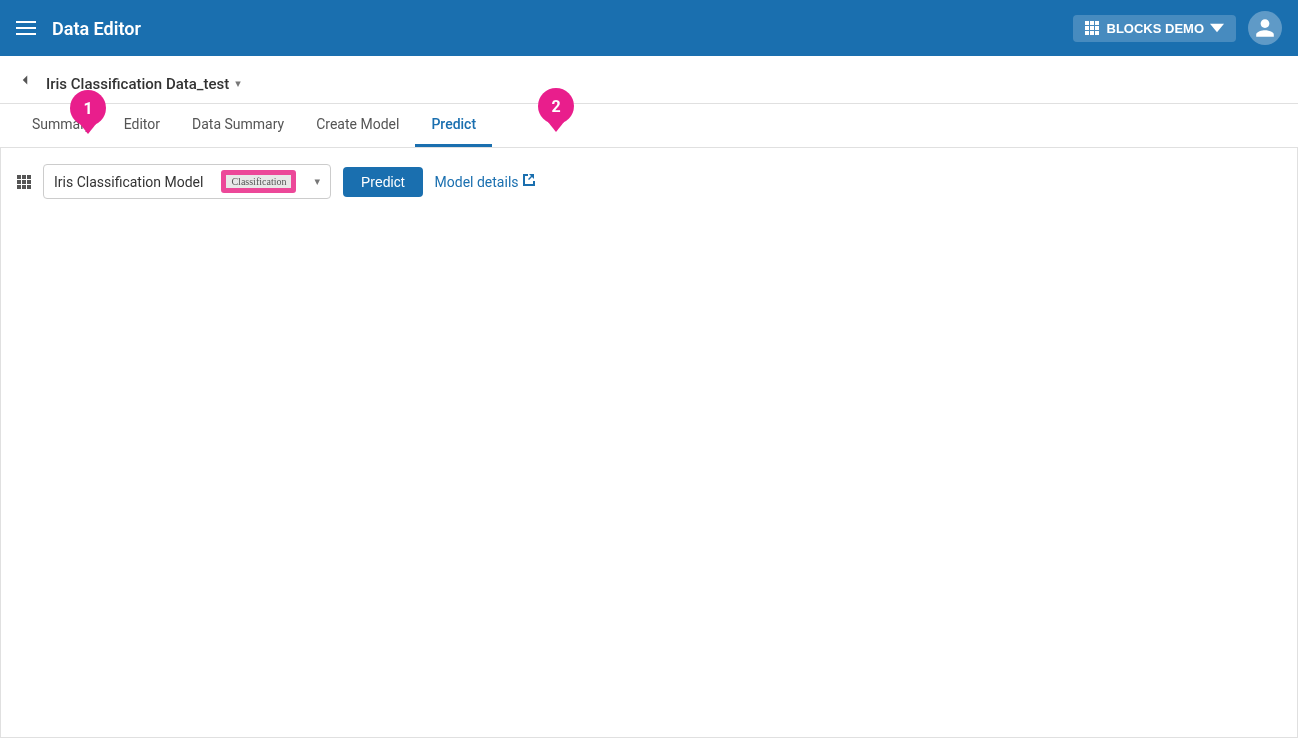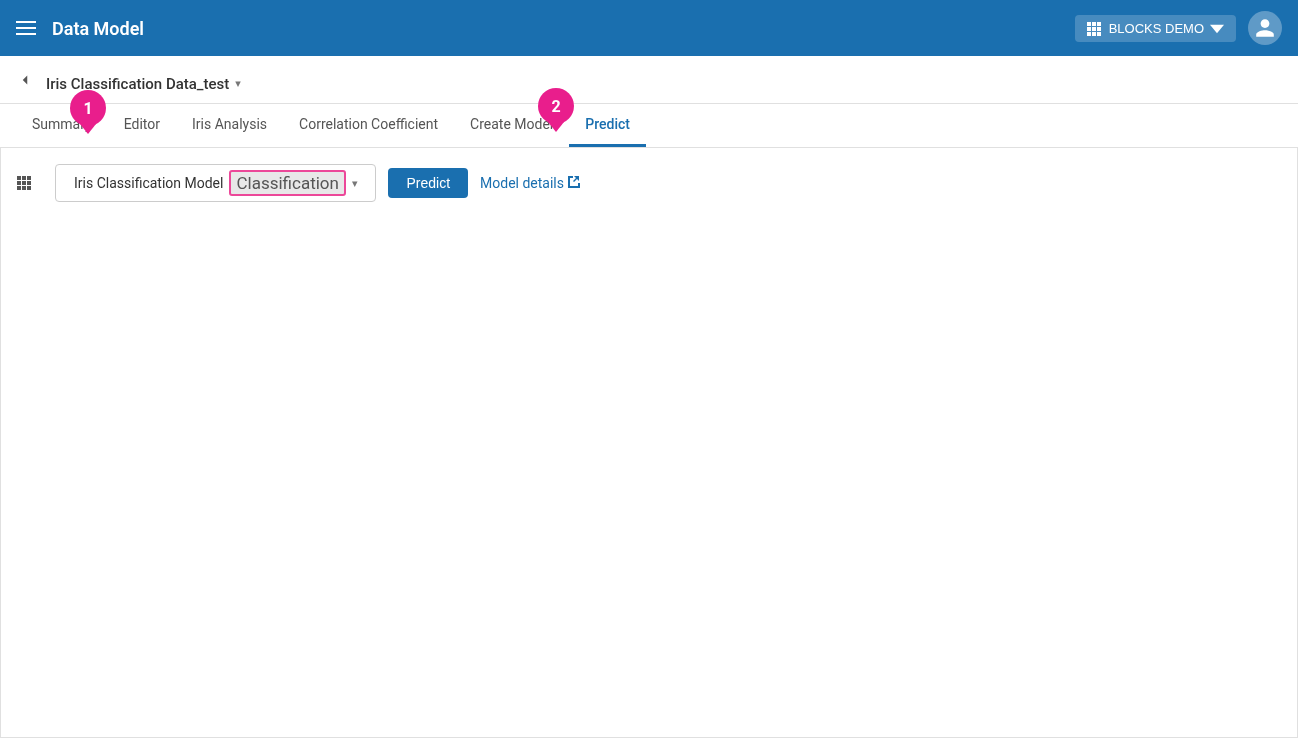--- a/index.html
+++ b/index.html
@@ -37,29 +37,30 @@
       font-weight: 600;
       color: white;
     }
     .header-right {
       display: flex;
       align-items: center;
       gap: 12px;
     }
     .header-btn {
       display: flex;
-      align-items: flex-end;
+      align-items: flex-start;
       gap: 6px;
       background: rgba(255,255,255,0.2);
       border: none;
       color: white;
       padding: 6px 12px;
       border-radius: 4px;
       cursor: pointer;
       font-size: 13px;
+      font-weight: bold;
     }
     .header-btn svg {
       width: 14px;
       height: 14px;
       fill: white;
     }
     .avatar {
       width: 34px;
       height: 34px;
       border-radius: 50%;
@@ -143,38 +144,38 @@
     .predict-row {
       display: flex;
       align-items: center;
       gap: 12px;
     }
     .model-select-container {
       display: flex;
       align-items: center;
       border: 1px solid #ccc;
       border-radius: 4px;
-      padding: 5px 18px;
-      background: white;
-      cursor: pointer;
-      gap: 6px;
+      padding: 5px 10px;
+      background: white;
+      cursor: pointer;
+      gap: 18px;
       min-width: 280px;
-      margin-left: 12px;
     }
     .model-name {
       font-size: 14px;
       color: #333;
     }
     .model-tag {
       background: #e8e8e8;
-      border: 2px solid #ec4899;
+      border: 5px solid #ec4899;
       border-radius: 3px;
       padding: 1px 5px;
-      font-size: 17px;
+      font-size: 10px;
       color: #555;
+      font-family: Liberation Serif, serif;
     }
     .select-arrow {
       margin-left: auto;
       color: #777;
       font-size: 11px;
     }
     .predict-btn {
       background: #1a6faf;
       color: white;
       border: none;
@@ -247,21 +248,21 @@
   <div class="annotation-bubble annotation-1">1</div>
   <div class="annotation-bubble annotation-2">2</div>
 
   <header class="header">
     <div class="header-left">
       <div class="hamburger-icon">
         <span></span>
         <span></span>
         <span></span>
       </div>
-      <span class="header-title">Data Model</span>
+      <span class="header-title">Data Editor</span>
     </div>
     <div class="header-right">
       <button class="header-btn">
         <span style="display:inline-grid;grid-template-columns:repeat(3,4px);gap:1px;margin-right:2px;">
           <span style="background:white;width:4px;height:4px;display:block;"></span>
           <span style="background:white;width:4px;height:4px;display:block;"></span>
           <span style="background:white;width:4px;height:4px;display:block;"></span>
           <span style="background:white;width:4px;height:4px;display:block;"></span>
           <span style="background:white;width:4px;height:4px;display:block;"></span>
           <span style="background:white;width:4px;height:4px;display:block;"></span>
@@ -290,22 +291,21 @@
     </button>
     <span class="dataset-title">
       <span>Iris Classification Data_test</span>
       <span class="dropdown-arrow">▾</span>
     </span>
   </div>
 
   <nav class="tabs">
     <div class="tab">Summary</div>
     <div class="tab">Editor</div>
-    <div class="tab">Iris Analysis</div>
-    <div class="tab">Correlation Coefficient</div>
+    <div class="tab">Data Summary</div>
     <div class="tab">Create Model</div>
     <div class="tab active">Predict</div>
   </nav>
 
   <main class="main-content">
     <div class="predict-row">
 
       <span style="display:inline-grid;grid-template-columns:repeat(3,4px);gap:1px;">
         <span style="background:#555;width:4px;height:4px;display:block;"></span>
         <span style="background:#555;width:4px;height:4px;display:block;"></span>

